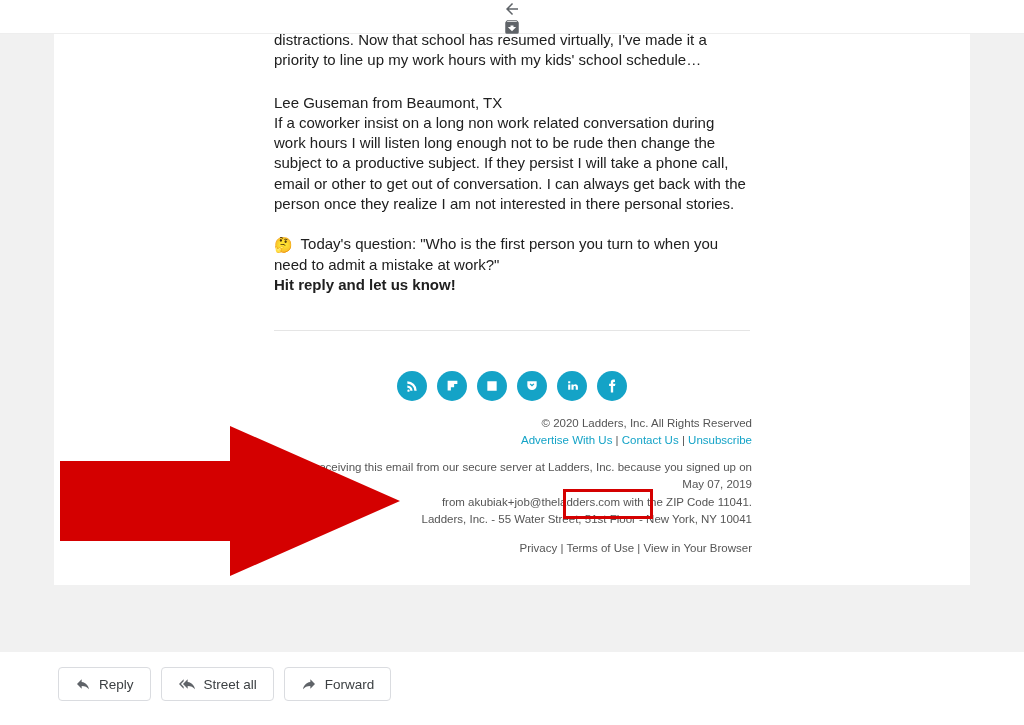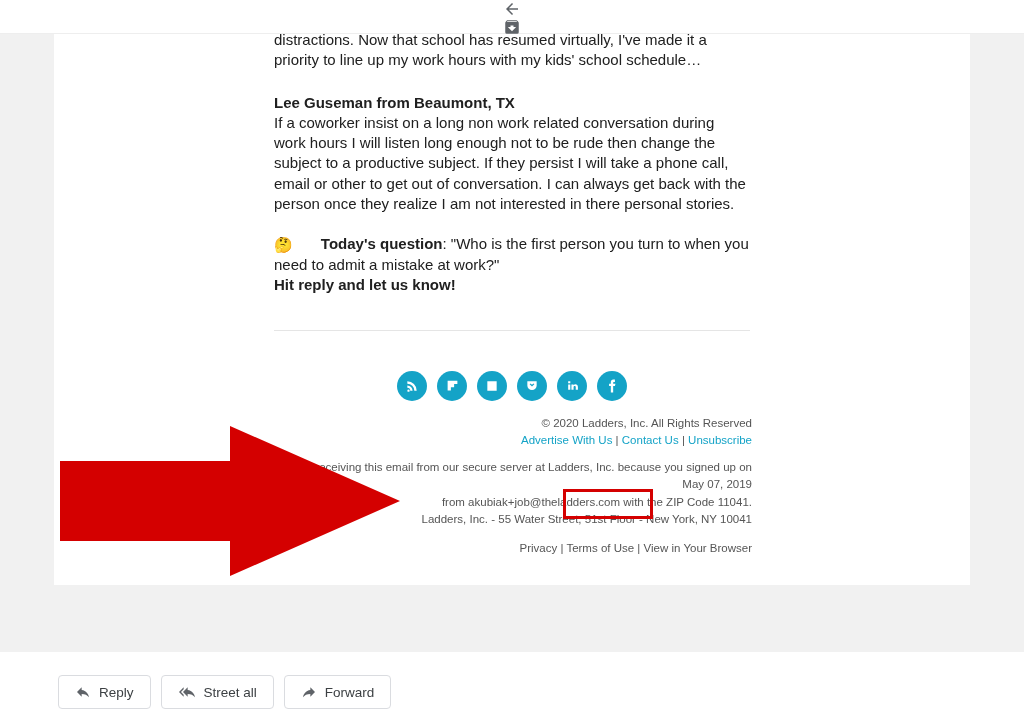--- a/index.html
+++ b/index.html
@@ -67,25 +67,25 @@
     padding-bottom: 20px;
   }
   .email-content {
     width: 476px;
     margin: 0 auto;
     font-size: 15px;
     line-height: 1.35;
     color: #202020;
   }
   .para { margin-top: 0; }
-  .author { font-weight: 700; margin-top: 20px; }
+  .author { font-weight: 400; margin-top: 20px; }
   .quote { }
   .question-line { margin-top: 20px; }
   .question-line .emoji { display:inline-block; vertical-align:middle; margin-right:4px;}
-  .question-line .lead { font-weight:700;margin-left:20px; }
+  .question-line .lead { font-weight:400; }
   .cta { font-weight: 700; }
 
   .divider {
     height: 1px;
     background: #e5e5e5;
     margin: 34px auto 40px;
     width: 476px;
   }
 
   .social-row {
@@ -140,21 +140,21 @@
     top: 382px;
     width: 370px;
     height: 170px;
     z-index: 9;
     pointer-events:none;
   }
 
   .actions {
     position: absolute;
     left: 58px;
-    bottom: 16px;
+    bottom: 24px;
     display: flex;
     gap: 10px;
   }
   .action-btn {
     border: 1px solid #dadce0;
     background: #fff;
     border-radius: 4px;
     padding: 8px 16px;
     font-size: 13.5px;
     color: #3c4043;

